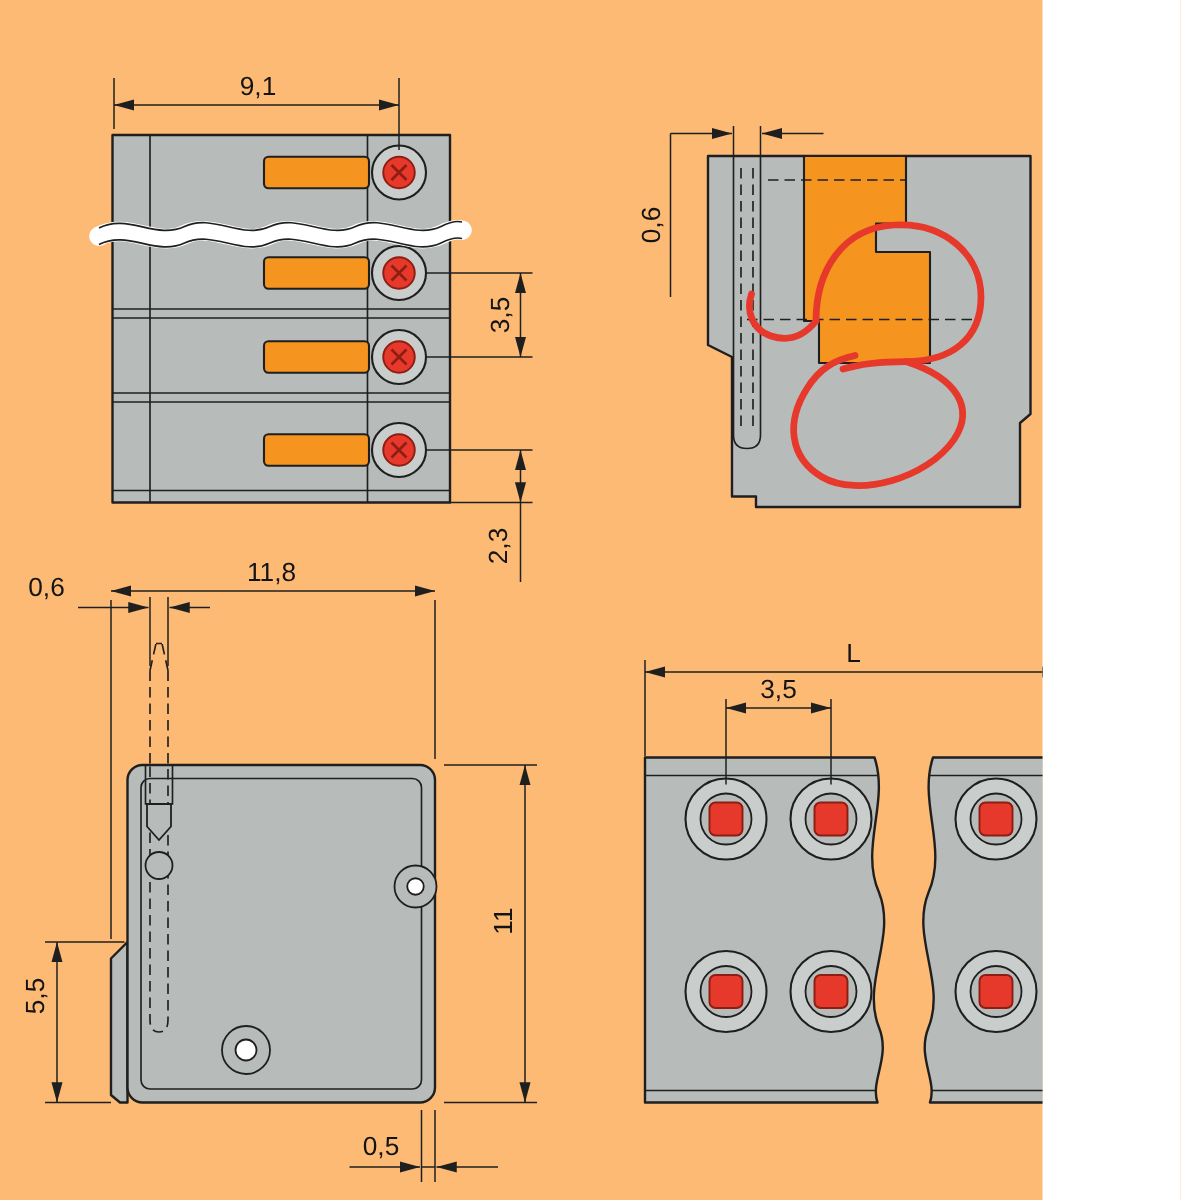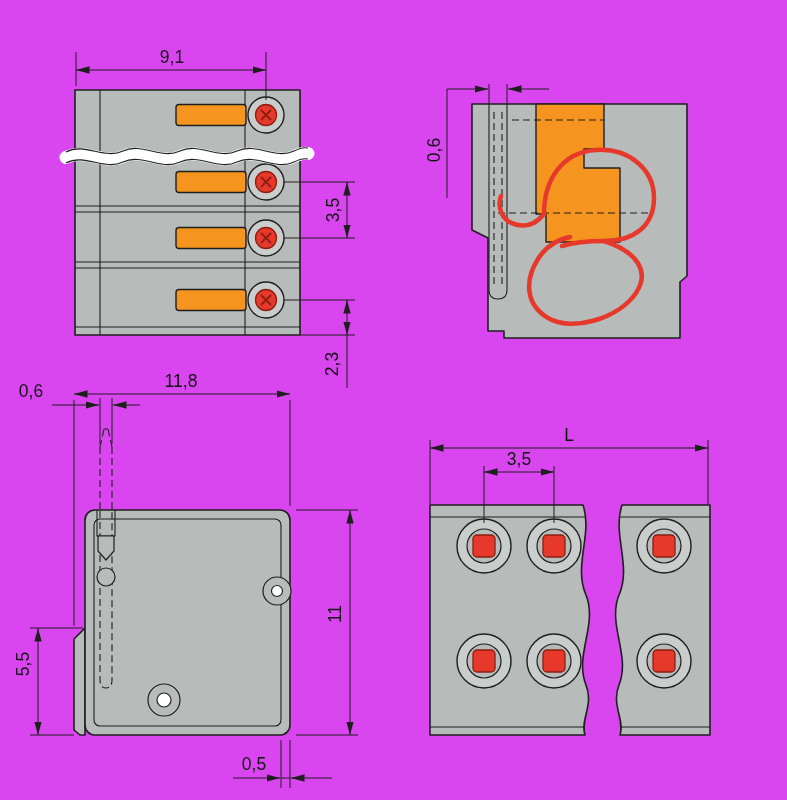--- a/index.html
+++ b/index.html
@@ -1,17 +1,17 @@
 <!DOCTYPE html>
 <html style="--body-gray: #b7bcbb; --body-gray-light: #c9cecc; --accent-orange: #f5941f; --accent-red: #e6392b; --accent-red-dark: #8e1d12; --line: #1f1f1f;"><head>
 <meta charset="utf-8">
 <title>Connector Dimensional Drawing</title>
 <style>
   html,body{margin:0;padding:0;background:#fff;}
-  .page{position:relative;width:787px;height:800px;background:#d946ef;overflow:hidden;
+  .page{position:relative;width:695px;height:800px;background:#fdba74;overflow:hidden;
         font-family:"Liberation Sans",sans-serif;}
   svg{display:block;}
   .body-fill{fill:var(--body-gray,#b7bcbb);stroke:var(--line,#1f1f1f);stroke-width:1.6;stroke-linejoin:round;}
   .ring{fill:var(--body-gray-light,#c9cecc);stroke:var(--line,#1f1f1f);stroke-width:1.4;}
   .inner-gray{fill:var(--body-gray,#b7bcbb);stroke:var(--line,#1f1f1f);stroke-width:1.2;}
   .thin{stroke:var(--line,#1f1f1f);stroke-width:1.1;fill:none;}
   .dash{stroke:var(--line,#1f1f1f);stroke-width:1.1;fill:none;stroke-dasharray:7 4;}
   .dim{stroke:var(--line,#1f1f1f);stroke-width:1;fill:none;}
   .dimtext{font-family:"Liberation Sans",sans-serif;font-size:17.5px;fill:#141414;}
   .orange{fill:var(--accent-orange,#f5941f);stroke:var(--line,#1f1f1f);stroke-width:1.4;stroke-linejoin:round;}

